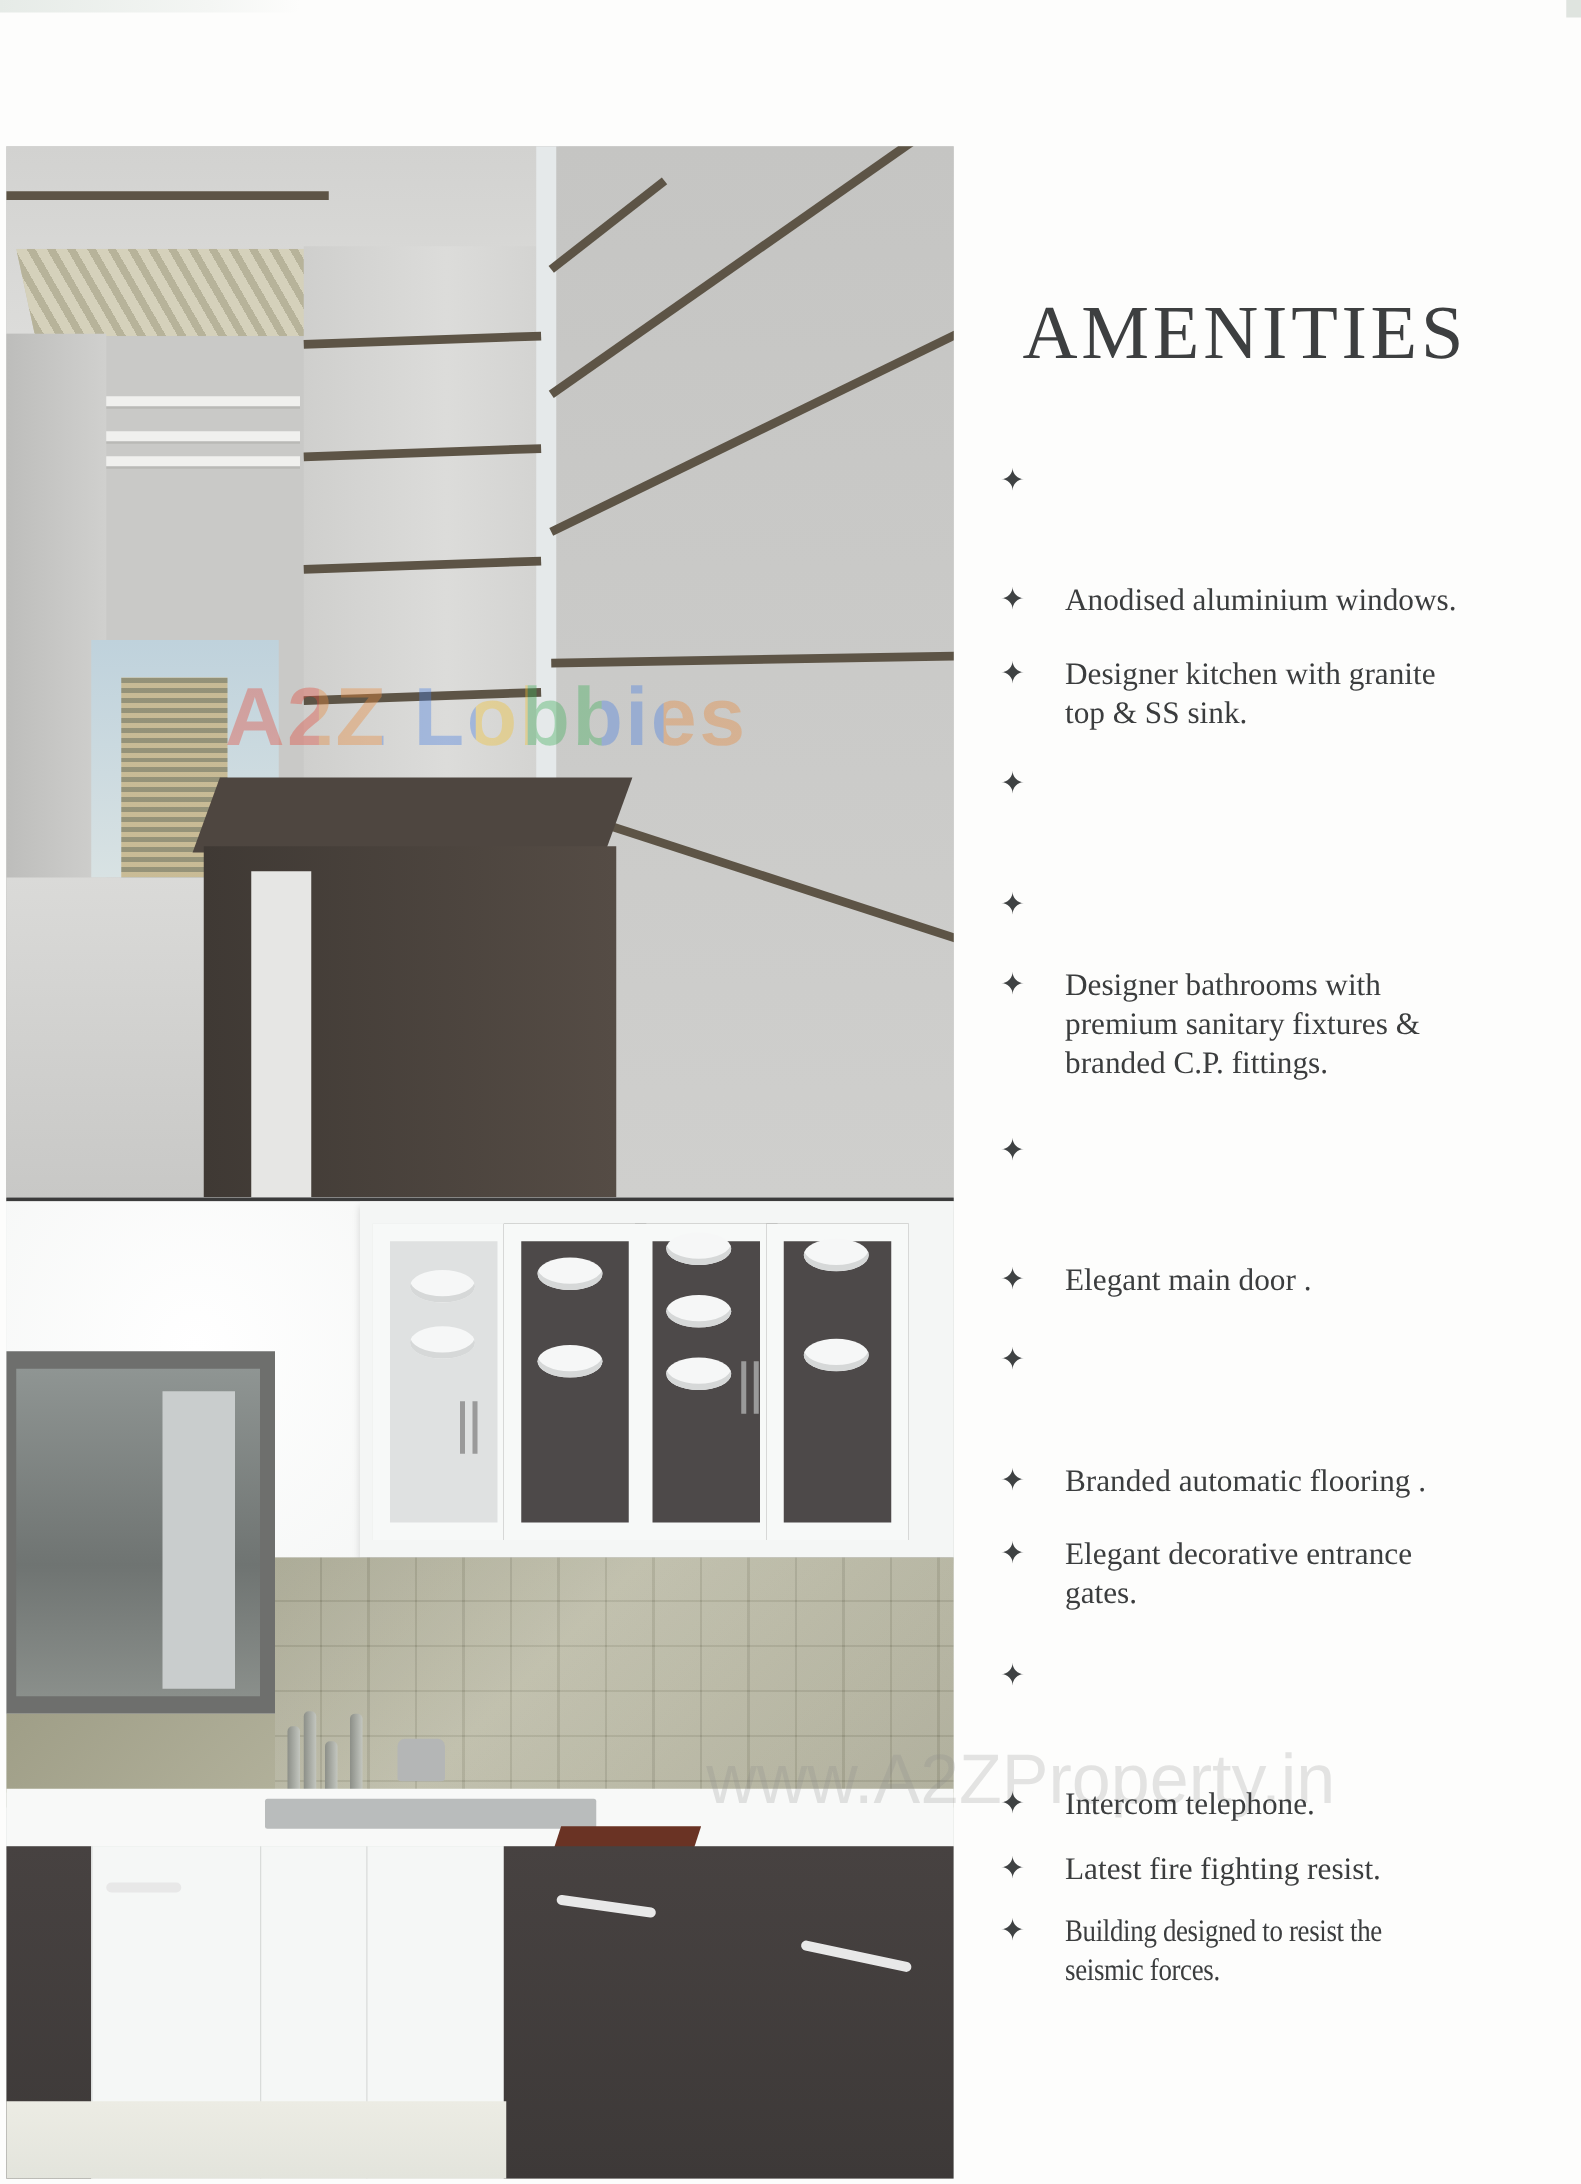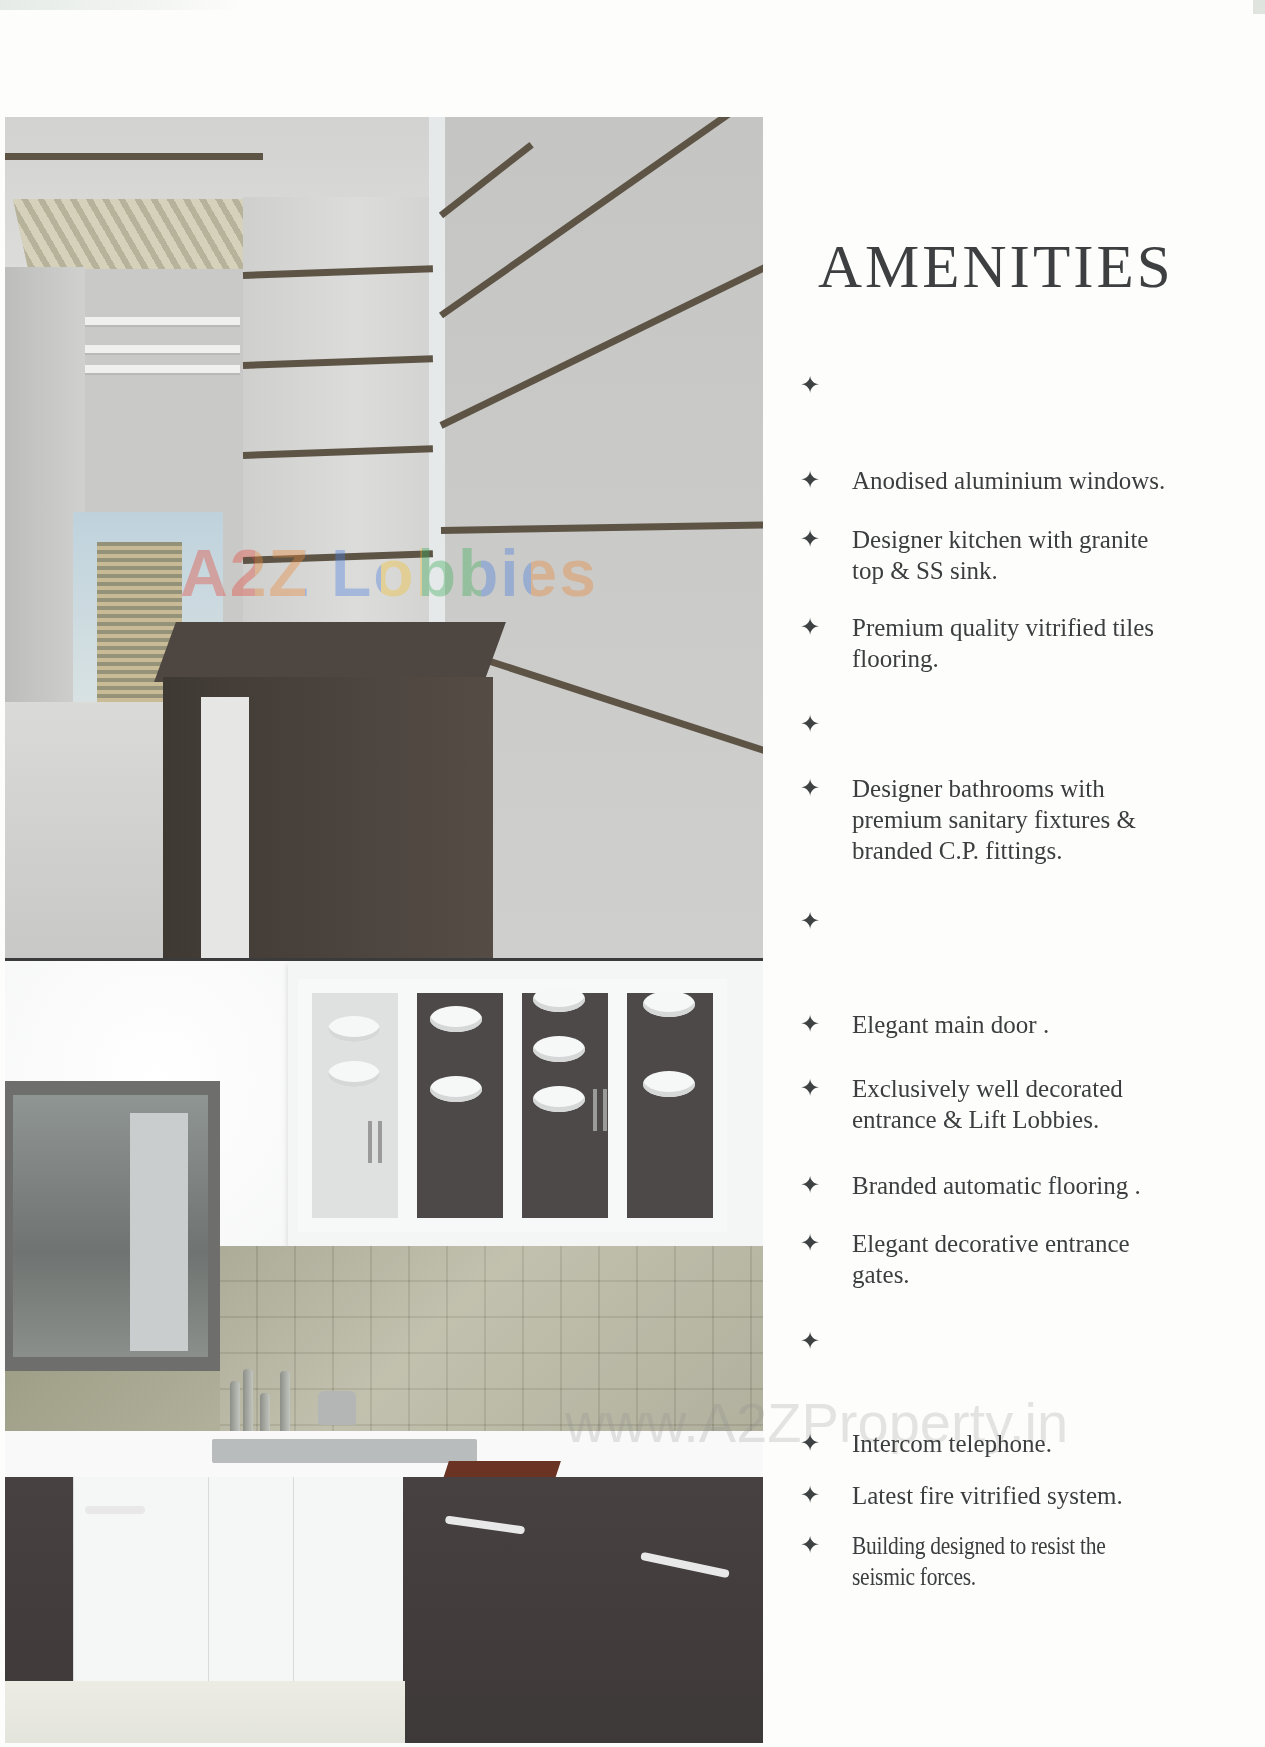--- a/index.html
+++ b/index.html
@@ -205,62 +205,58 @@
       <span class="amenity-star">✦</span>
       <span class="amenity-text" style="white-space:pre-line">Anodised aluminium windows.</span>
     </li>
   <li class="amenity-item" style="top:524px">
       <span class="amenity-star">✦</span>
       <span class="amenity-text" style="white-space:pre-line">Designer kitchen with granite
 top &amp; SS sink.</span>
     </li>
   <li class="amenity-item" style="top:612px">
       <span class="amenity-star">✦</span>
-      <span class="amenity-text" style="white-space:pre-line">Premium quality vitrified tiles
-flooring.</span>
     </li>
   <li class="amenity-item" style="top:709px">
       <span class="amenity-star">✦</span>
     </li>
   <li class="amenity-item" style="top:773px">
       <span class="amenity-star">✦</span>
       <span class="amenity-text" style="white-space:pre-line">Designer bathrooms with
 premium sanitary fixtures &amp;
 branded C.P. fittings.</span>
     </li>
   <li class="amenity-item" style="top:906px">
       <span class="amenity-star">✦</span>
     </li>
   <li class="amenity-item" style="top:1009px">
       <span class="amenity-star">✦</span>
       <span class="amenity-text" style="white-space:pre-line">Elegant main door .</span>
     </li>
   <li class="amenity-item" style="top:1073px">
       <span class="amenity-star">✦</span>
-      <span class="amenity-text" style="white-space:pre-line">Exclusively well decorated
-entrance &amp; Lift Lobbies.</span>
     </li>
   <li class="amenity-item" style="top:1170px">
       <span class="amenity-star">✦</span>
       <span class="amenity-text" style="white-space:pre-line">Branded automatic flooring .</span>
     </li>
   <li class="amenity-item" style="top:1228px">
       <span class="amenity-star">✦</span>
       <span class="amenity-text" style="white-space:pre-line">Elegant decorative entrance
 gates.</span>
     </li>
   <li class="amenity-item" style="top:1326px">
       <span class="amenity-star">✦</span>
     </li>
   <li class="amenity-item" style="top:1428px">
       <span class="amenity-star">✦</span>
       <span class="amenity-text" style="white-space:pre-line">Intercom telephone.</span>
     </li>
   <li class="amenity-item" style="top:1480px">
       <span class="amenity-star">✦</span>
-      <span class="amenity-text" style="white-space:pre-line">Latest fire vitrified system.</span>
+      <span class="amenity-text" style="white-space:pre-line">Latest fire fighting resist.</span>
     </li>
   <li class="amenity-item" style="top:1530px">
       <span class="amenity-star">✦</span>
       <span class="amenity-text condensed" style="white-space:pre-line">Building designed to resist the
 seismic forces.</span>
     </li>
 </ul>
 
 </body></html>

